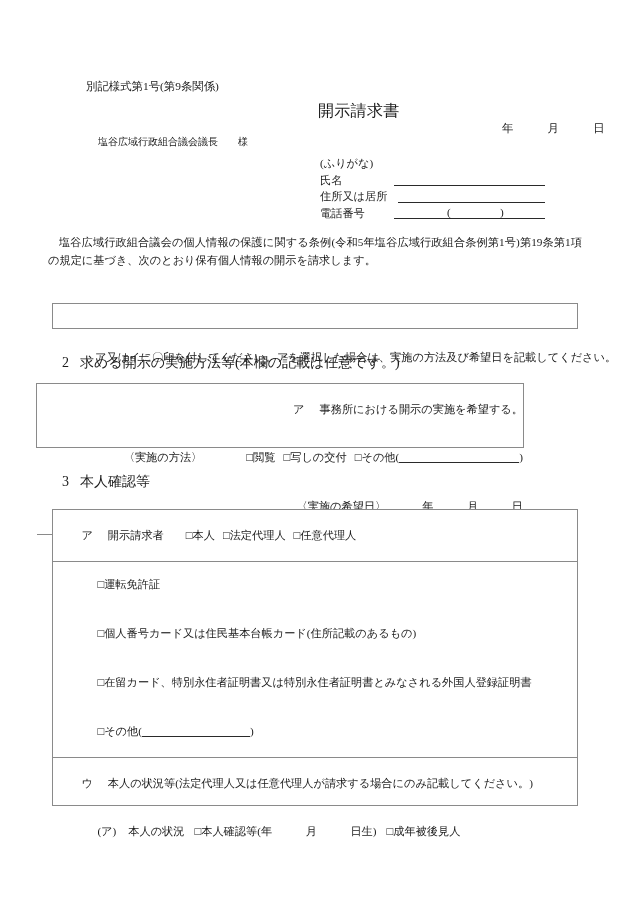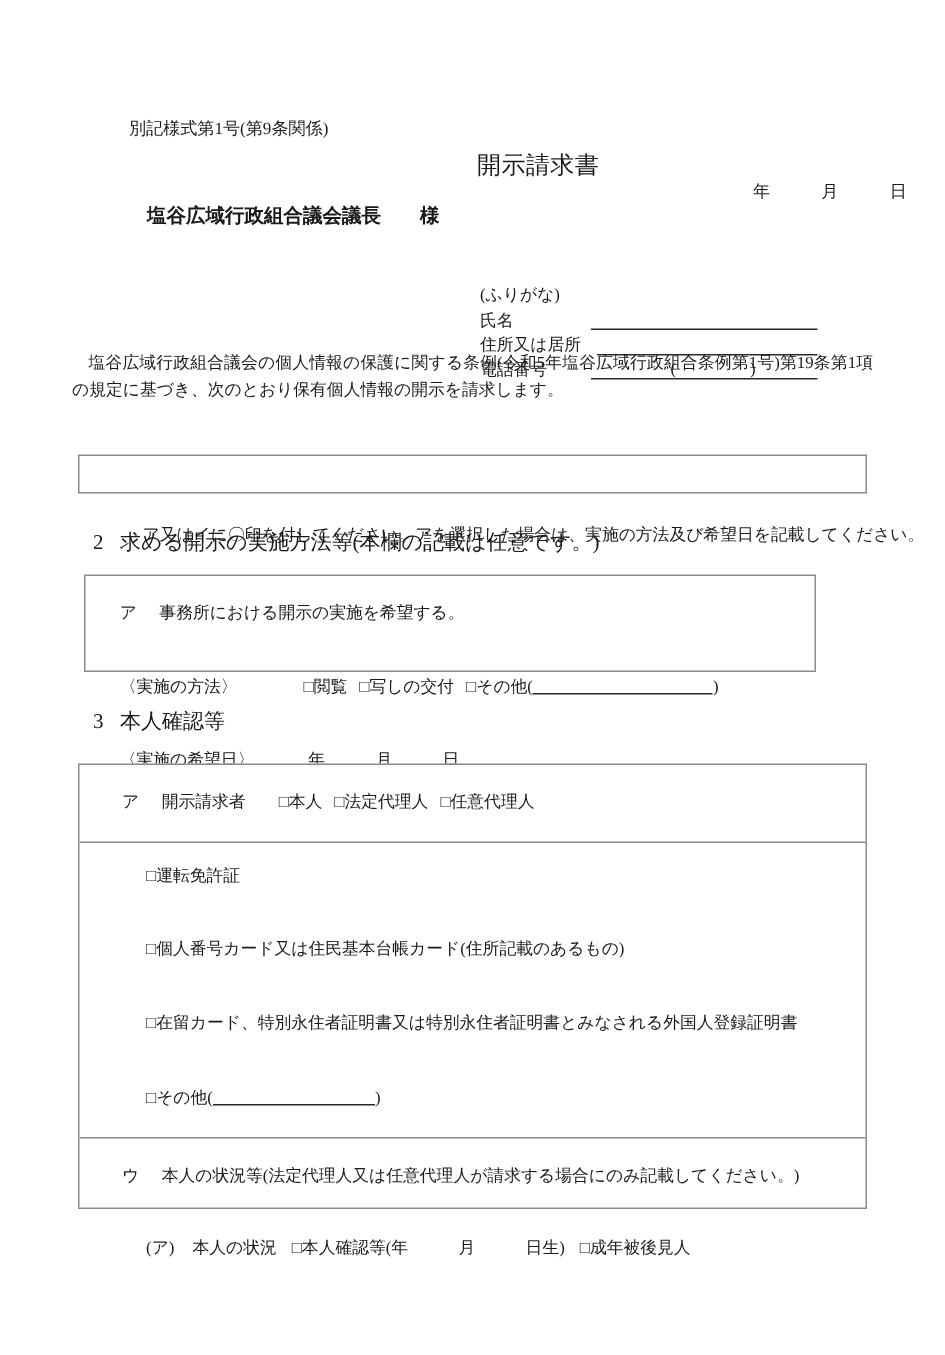--- a/index.html
+++ b/index.html
@@ -33,24 +33,24 @@
     background: #fff;
   }
   .hr-row {
     border-top: 1px solid #8a8a8a;
   }
   .tx { display: inline-block; }
   
   #doc-code { left: 50px; top: 78px; font-size: 11.4px; }
   #doc-title { left: 282px; top: 99px; font-size: 16px; letter-spacing: 0.3px; }
   #date-line { left: 466px; top: 120px; font-size: 11.4px; }
-  #addressee { left: 62px; top: 135px; font-size: 13px; font-weight: bold; }
+  #addressee { left: 62px; top: 135px; font-size: 10px; }
 
   
-  #applicant { position: absolute; left: 320px; top: 155px; width: 250px; margin-top: 34px; }
+  #applicant { position: absolute; left: 320px; top: 155px; width: 250px; }
   #applicant .row { position: relative; height: 16.5px; white-space: nowrap; }
   #applicant .lbl { display: inline-block; font-size: 11.2px; }
   #applicant .line {
     position: absolute;
     bottom: 2px;
     border-bottom: 1px solid #2a2a2a;
     height: 0;
   }
   #applicant .paren {
     position: absolute;
@@ -120,21 +120,21 @@
   </div>
   <div class="box" style="left:52px; top:303px; width:526px; height:26px;">
     <div class="ln cell" style="padding-top:4px;"></div>
   </div>
 
   <div class="sec-head" style="left:48px; top:333px;">
     <span>2</span><span class="tx" style="width:11px;"></span><span>求める開示の実施方法等(本欄の記載は任意です。)</span>
   </div>
   <div class="abs" style="left:48px; top:349px; width:534px; white-space:normal; text-indent:11px; line-height:1.57;">ア又はイに〇印を付してください。アを選択した場合は、実施の方法及び希望日を記載してください。</div>
 
-  <div class="box" style="left:56px; top:383px; width:488px; height:65px;">
+  <div class="box" style="left:36px; top:383px; width:488px; height:65px;text-align:right;">
 
     <div class="ln cell">
       <span>ア</span><span class="tx" style="width:15px;"></span><span>事務所における開示の実施を希望する。</span>
     </div>
 
     <div class="ln cell" style="padding-top:0;">
       <span>〈実施の方法〉</span><span class="tx" style="width:44px;"></span><span>□閲覧</span><span class="tx" style="width:8px;"></span><span>□写しの交付</span><span class="tx" style="width:8px;"></span><span>□その他(</span><span class="u-inline" style="width:120px;"></span><span>)</span>
     </div>
 
     <div class="ln cell" style="padding-top:0;">

